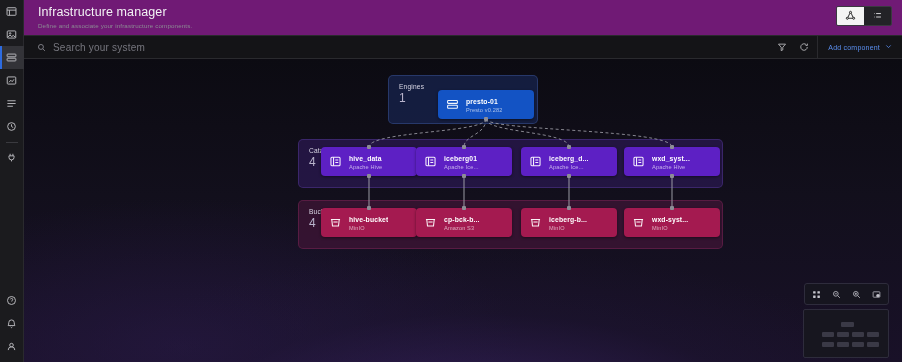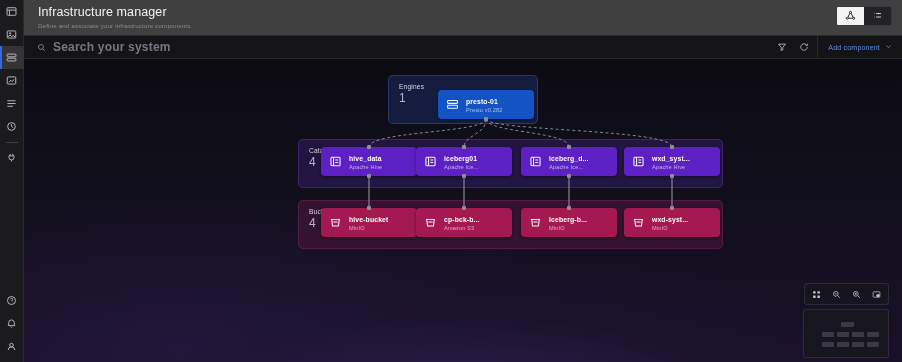--- a/index.html
+++ b/index.html
@@ -28,21 +28,21 @@
   .rail-btn.active { background: #333338; }
   .rail-btn.active::before {
     content: ""; position: absolute; left: 0; top: 0; bottom: 0; width: 2px; background: #2d6be0;
   }
   .rail-sep { width: 12px; height: 1px; background: #3a3a3f; margin: 4px 0 3px; }
   .rail-btn svg { width: 11px; height: 11px; display: block; }
 
   
   .header {
     position: absolute; left: 24px; top: 0; right: 0; height: 36px;
-    background: #404040; border-bottom: 1px solid #2a2a2e;
+    background: #701a75; border-bottom: 1px solid #2a2a2e;
     display: flex; align-items: flex-start; z-index: 30;
   }
   .header-text { padding: 5px 0 0 14px; }
   .page-title { font-size: 12.5px; color: #f2f2f4; font-weight: 400; letter-spacing: .1px; line-height: 15px; }
   .page-sub { font-size: 6.2px; color: #8c8c94; margin-top: 2px; letter-spacing: .15px; }
   .view-toggle {
     position: absolute; right: 10px; top: 6px;
     display: flex; border: 1px solid #3a3a40; border-radius: 2px; overflow: hidden;
     height: 20px;
   }
@@ -54,23 +54,22 @@
   
   .toolbar {
     position: absolute; left: 24px; top: 36px; right: 0; height: 23px;
     background: #141417; border-bottom: 1px solid #2a2a2e;
     display: flex; align-items: center; z-index: 30;
   }
   .search-wrap { display: flex; align-items: center; flex: 1; padding-left: 13px; gap: 7px; }
   .search-wrap svg { width: 9px; height: 9px; color: #8c8c94; flex: none; }
   .search-input {
     background: transparent; border: 0; outline: none; flex: 1;
-    color: #cfcfd4; font-size: 12px; font-family: "Liberation Sans", sans-serif;
+    color: #cfcfd4; font-size: 10px; font-family: "Liberation Sans", sans-serif;
     letter-spacing: .2px;
-    font-weight: bold;
   }
   .search-input::placeholder { color: #76767e; }
   .tb-icon { width: 22px; height: 23px; display: flex; align-items: center; justify-content: center; color: #b9b9bd; }
   .tb-icon svg { width: 10px; height: 10px; }
   .tb-divider { width: 1px; height: 23px; background: #2a2a2e; margin: 0 2px; }
   .add-comp {
     display: flex; align-items: center; gap: 5px; padding: 0 10px 0 8px;
     height: 23px; color: #5b8ff0; font-size: 7px; letter-spacing: .2px;
   }
   .add-comp svg { width: 7px; height: 7px; }

